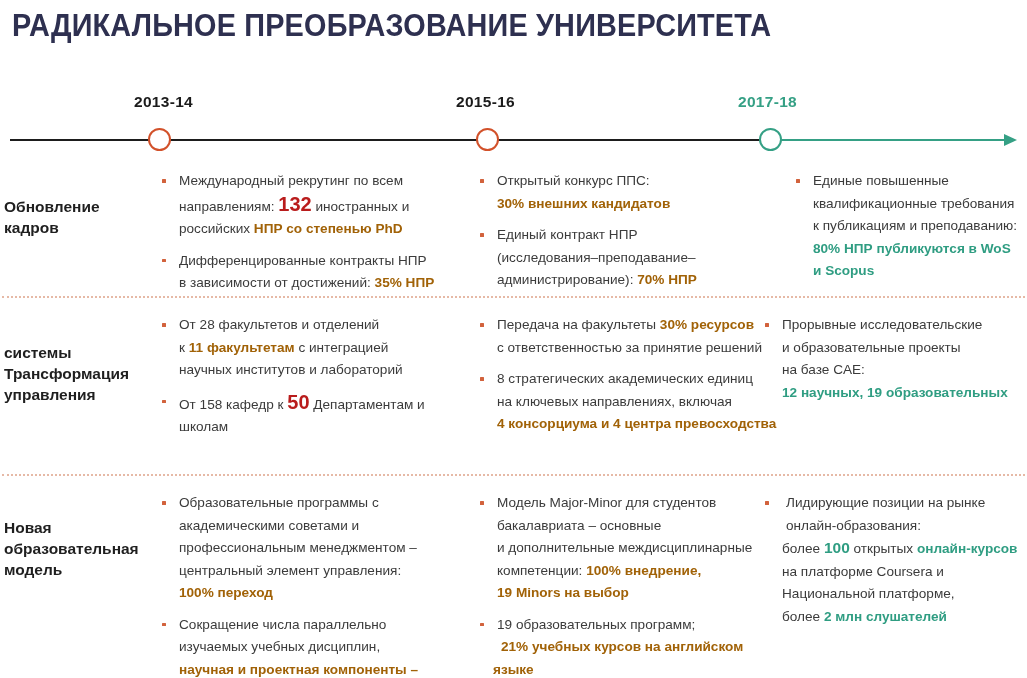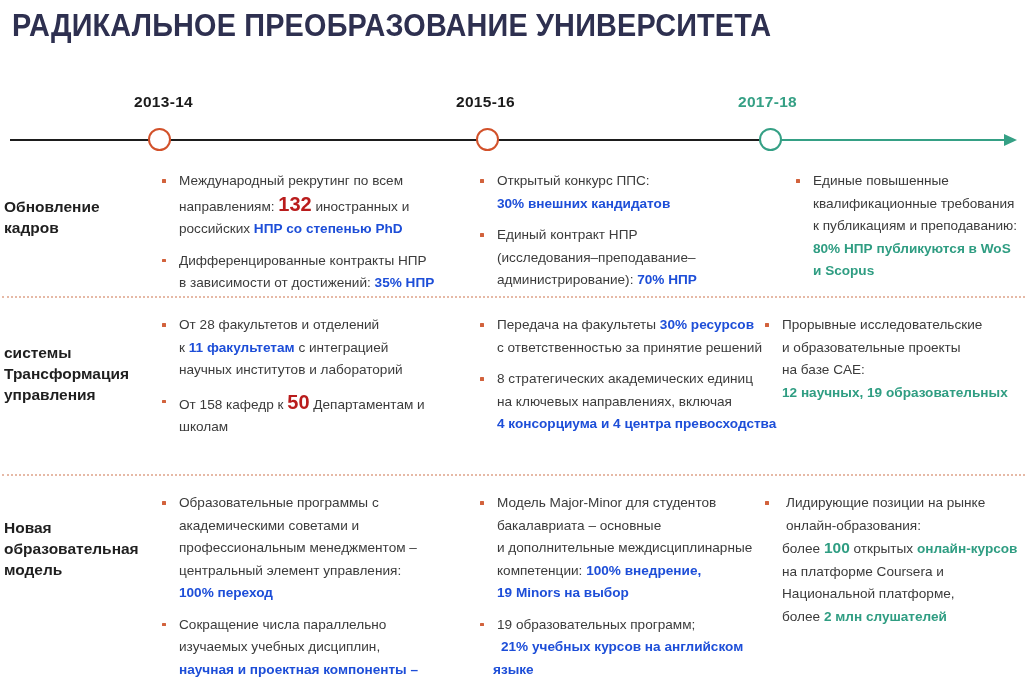--- a/index.html
+++ b/index.html
@@ -132,21 +132,21 @@
     content: "";
     position: absolute;
     left: 2px;
     top: 9px;
     width: 3.6px;
     height: 3.6px;
     background: #d2623c;
     border-radius: 0.5px;
   }
   .hl-o {
-    color: #1d4ed8;
+    color: #a16207;
     font-weight: 700;
   }
   .hl-g {
     color: #2f9d82;
     font-weight: 700;
     text-align: right;
   }
   .num-o {
     color: #b91c1c;
     font-weight: 700;

